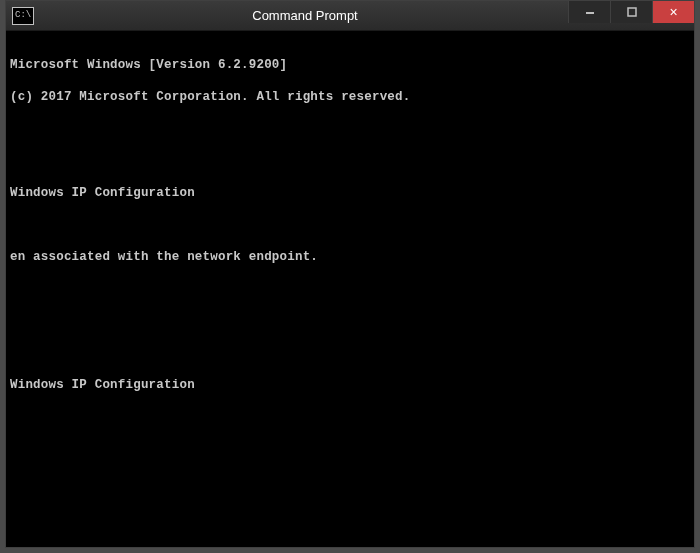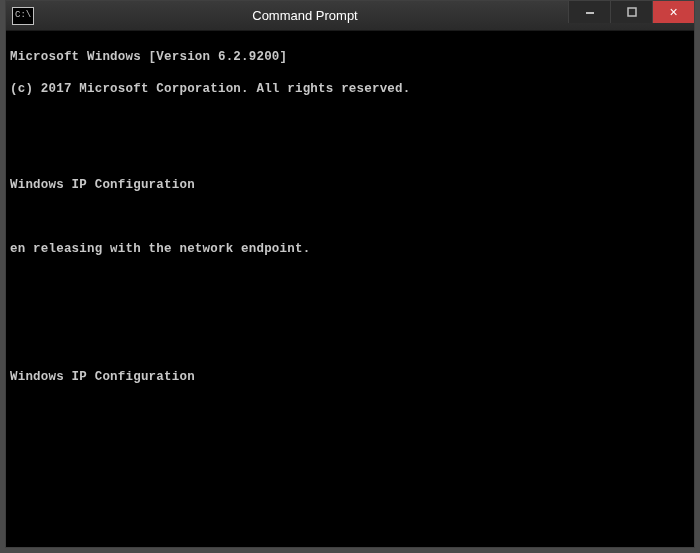--- a/index.html
+++ b/index.html
@@ -69,20 +69,21 @@
     flex: 1;
     background: #000;
     color: #c8c8c8;
     font-size: 12.5px;
     line-height: 16px;
     padding: 2px 4px;
     white-space: pre;
     overflow: hidden;
     font-weight: bold;
     letter-spacing: 0.2px;
+    margin-top: 8px;
   }
   .line { white-space: pre; }
   .hl {
     border: 2px solid #d03030;
     display: inline-block;
     padding: 0 2px;
     margin: -2px 0;
     line-height: 15px;
   }
 </style>
@@ -109,21 +110,21 @@
     </div>
   </div>
 
   <div class="terminal">
 <div class="line">Microsoft Windows [Version 6.2.9200]</div>
 <div class="line">(c) 2017 Microsoft Corporation. All rights reserved.</div>
 <div class="line"> </div>
 <div class="line"> </div>
 <div class="line">Windows IP Configuration</div>
 <div class="line"> </div>
-<div class="line">en releasing with the network endpoint.</div>
+<div class="line">en associated with the network endpoint.</div>
 <div class="line"> </div>
 <div class="line"> </div>
 <div class="line"> </div>
 <div class="line">Windows IP Configuration</div>
 <div class="line"> </div>
 <div class="line"> </div>
 
 
 
 

